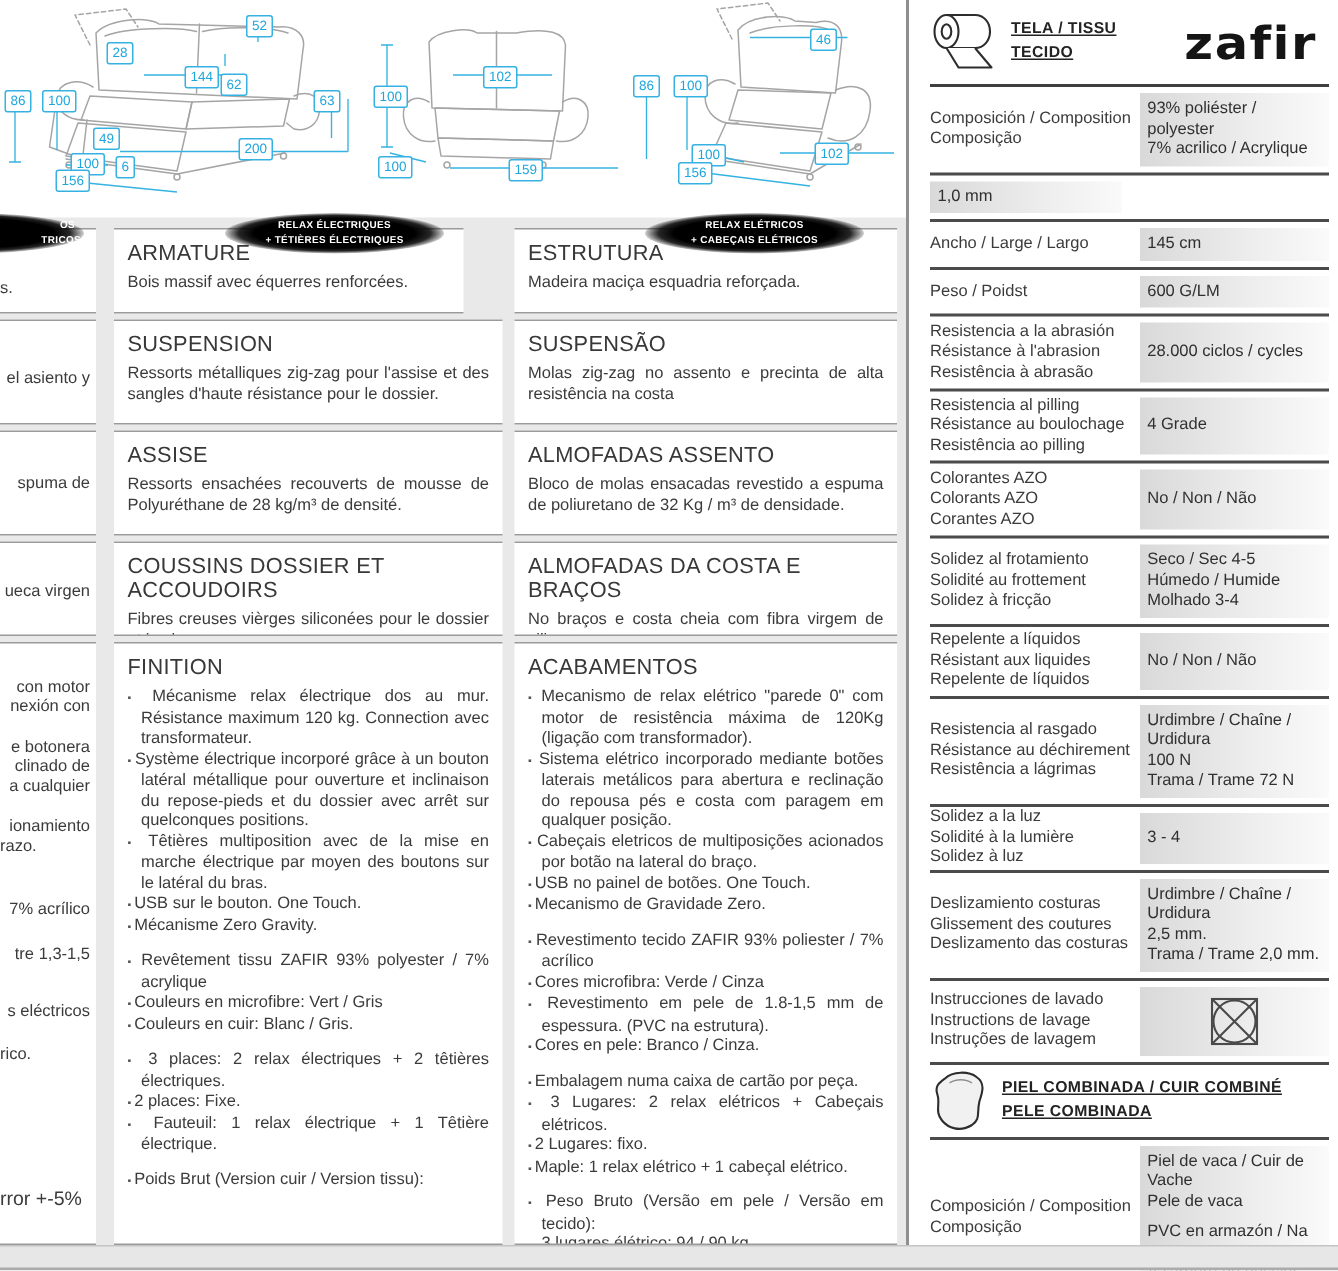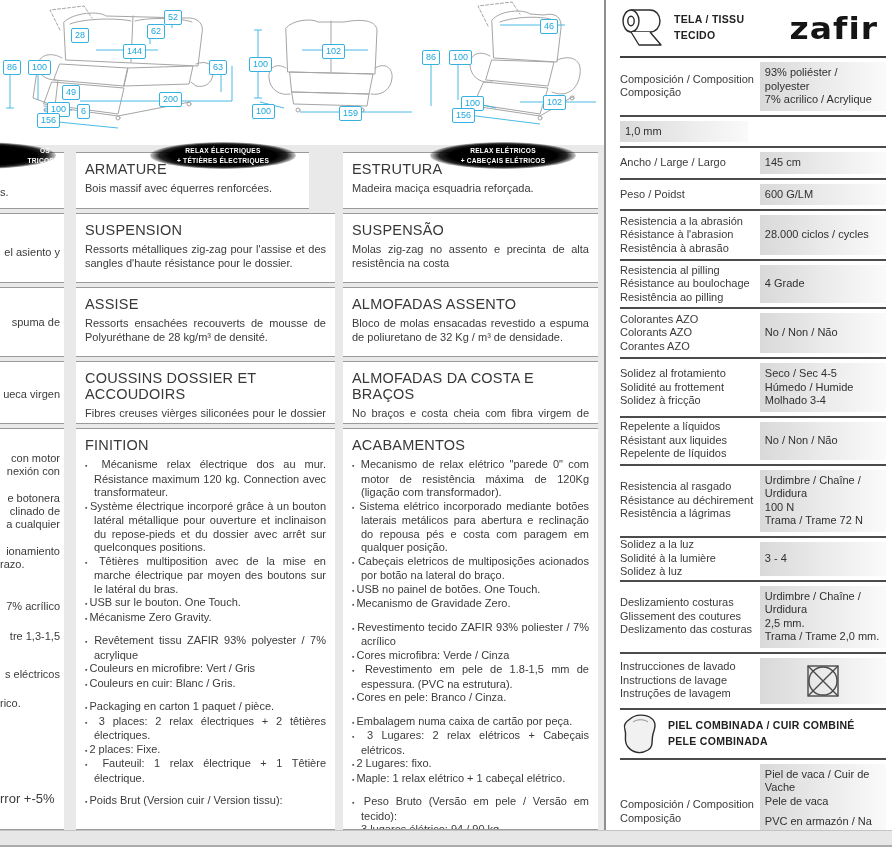--- a/index.html
+++ b/index.html
@@ -25,21 +25,21 @@
   .bullet{font-size:11px;line-height:13.5px;text-align:justify;padding-left:9px;text-indent:-9px;color:#3b3b3b;}
   .bullet::before{content:"\25AA\00a0";font-size:7px;color:#555;}
   .wline{font-size:11px;line-height:13.5px;padding-left:9px;color:#3b3b3b;}
   .frag{position:absolute;font-size:11px;line-height:13px;color:#3b3b3b;white-space:nowrap;}
   .frag.r{width:60px;text-align:right;left:0;}
   .frag.l{left:0;}
   
   .vdiv{position:absolute;left:604px;top:0;width:2px;height:830px;background:#8f8f8f;}
   .spec{position:absolute;left:610px;top:0;width:278px;height:830px;background:#fff;padding:0 2px 0 10px;box-sizing:border-box;}
   .spec-header{display:flex;align-items:center;height:56px;border-bottom:2px solid #3f3f3f;}
-  .spec-title{margin-left:8px;font-size:10.5px;font-weight:bold;color:#222;line-height:1.5;letter-spacing:.3px;}
+  .spec-title{margin-left:8px;font-size:10.5px;font-weight:bold;color:#222;line-height:1.5;letter-spacing:.3px;text-decoration:underline;}
   .brand{margin-left:auto;margin-right:8px;font-size:33px;font-weight:800;letter-spacing:1px;color:#151515;
          transform:scaleY(.92);font-family:"DejaVu Sans",sans-serif;}
   .srow{display:flex;align-items:center;border-bottom:2px solid #4b4b4b;box-sizing:border-box;}
   .slabel{width:142px;font-size:11px;line-height:13.5px;color:#3b3b3b;}
   .svalue{width:128px;margin-left:auto;background:linear-gradient(90deg,#d9d9d9 0%,#ececec 55%,#fafafa 100%);
           align-self:stretch;margin:4px 0;padding:4px 5px;display:flex;flex-direction:column;justify-content:center;
           font-size:11px;line-height:13.5px;color:#303030;box-sizing:border-box;}
   .leather-comp .sline:nth-child(3){margin-top:7px;}
   .lheader{display:flex;align-items:center;height:48px;border-bottom:2px solid #4b4b4b;}
   .lheader .spec-title{font-size:10.5px;}
@@ -113,21 +113,21 @@
         <path d="M500,25 L565,25"></path>
           <path d="M431,56 L431,106"></path>
           <path d="M458,54 L458,100"></path>
         <path d="M470,102 L496,108"></path>
           <path d="M520,102 L596,102"></path>
           <path d="M460,114 L540,124"></path>
       </g>
     </svg>
     <span class="dim" style="left:164px;top:10px">52</span>
     <span class="dim" style="left:71px;top:28px">28</span>
-    <span class="dim" style="left:147px;top:24px">62</span>
+    <span class="dim" style="left:147px;top:49px">62</span>
     <span class="dim" style="left:123px;top:44px">144</span>
     <span class="dim" style="left:3px;top:60px">86</span>
     <span class="dim" style="left:28px;top:60px">100</span>
     <span class="dim" style="left:209px;top:60px">63</span>
     <span class="dim" style="left:62px;top:85px">49</span>
     <span class="dim" style="left:159px;top:92px">200</span>
     <span class="dim" style="left:47px;top:102px">100</span>
     <span class="dim" style="left:77px;top:104px">6</span>
     <span class="dim" style="left:37px;top:113px">156</span>
     <span class="dim" style="left:249px;top:57px">100</span>
@@ -193,21 +193,20 @@
           <div class="bullet">Têtières multiposition avec de la mise en marche électrique par moyen des boutons sur le latéral du bras.</div>
           <div class="bullet">USB sur le bouton. One Touch.</div>
           <div class="bullet">Mécanisme Zero Gravity.</div>
         </div>
       <div class="bgroup">
           <div class="bullet">Revêtement tissu ZAFIR 93% polyester / 7% acrylique</div>
           <div class="bullet">Couleurs en microfibre: Vert / Gris</div>
           <div class="bullet">Couleurs en cuir: Blanc / Gris.</div>
         </div>
       <div class="bgroup">
-          <div class="bullet">Packaging en carton 1 paquet / pièce.</div>
           <div class="bullet">3 places: 2 relax électriques + 2 têtières électriques.</div>
           <div class="bullet">2 places: Fixe.</div>
           <div class="bullet">Fauteuil: 1 relax électrique + 1 Têtière électrique.</div>
         </div>
       <div class="bgroup">
         <div class="bullet">Poids Brut (Version cuir / Version tissu):</div>
 
       </div>
 
     </div>

